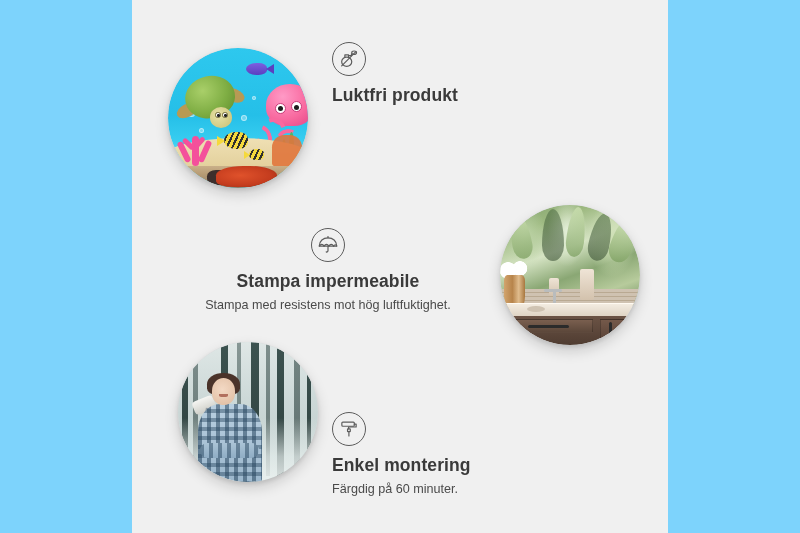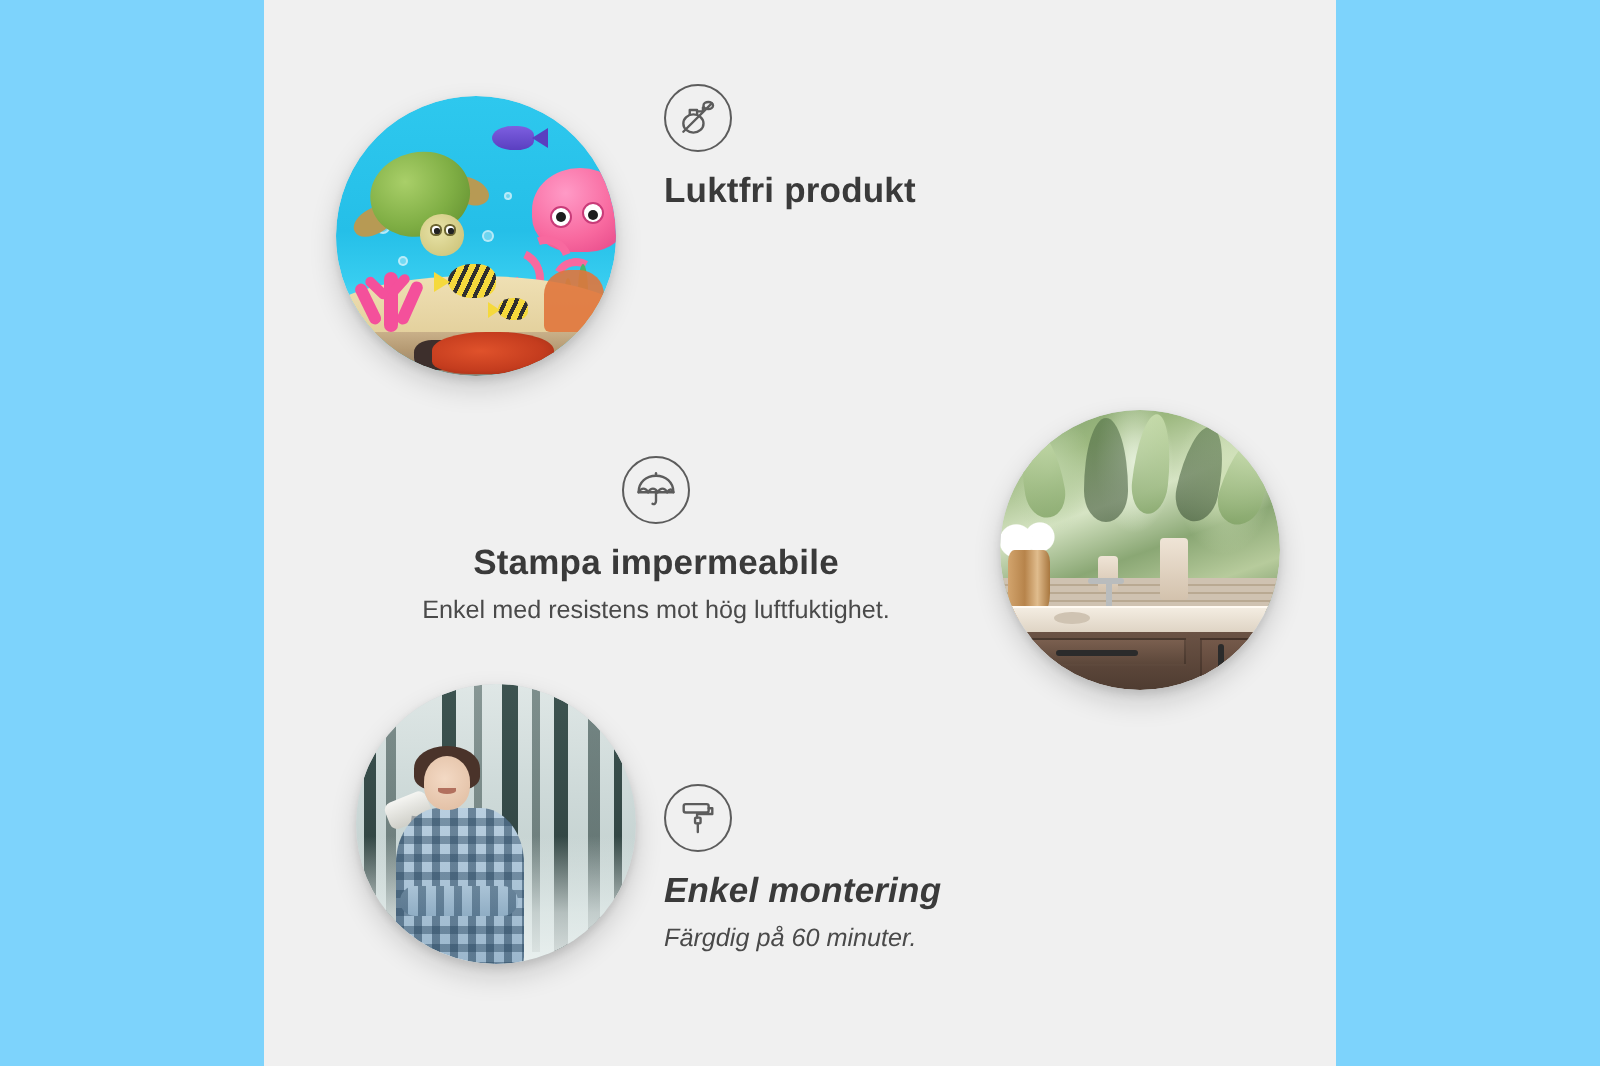--- a/index.html
+++ b/index.html
@@ -259,21 +259,21 @@
   .soap-dish {
     position: absolute; left: 19%; top: 72%; width: 13%; height: 4.5%;
     background: #cfc3b2; border-radius: 50%;
   }
 
   
   
   
   #feature-3 { left: 0; top: 0; width: 800px; height: 533px; }
   #photo-3 { left: 178px; top: 342px; width: 140px; height: 140px; }
-  #text-3  { left: 332px; top: 392px; width: 260px; font-style: italic; }
+  #text-3  { left: 332px; top: 412px; width: 260px; }
 
   .forest {
     position: absolute; inset: 0;
     background: linear-gradient(#dfe7e6 0%, #cdd9d8 40%, #b9c8c6 100%);
   }
   .trunk {
     position: absolute; top: -4%; bottom: 4%;
     background: linear-gradient(#2f4744, #213331);
     opacity: .92;
   }
@@ -448,21 +448,21 @@
           <path d="M2.5 13.2 C2.5 7.6 6.8 4.2 12 4.2 C17.2 4.2 21.5 7.6 21.5 13.2 Z"></path>
           <path d="M2.5 13.2 C4.1 10.6 6.2 10.6 7.7 13.2"></path>
           <path d="M7.7 13.2 C9.3 10.6 11.4 10.6 12.9 13.2"></path>
           <path d="M12.9 13.2 C14.5 10.6 16.6 10.6 18.1 13.2"></path>
           <path d="M18.1 13.2 C19.2 11.4 20.5 11.1 21.5 13.2"></path>
           <path d="M12 4.2 V2.8"></path>
           <path d="M12 13.2 V18 C12 19.4 11 20 10.1 19.5"></path>
         </svg>
       </div>
       <div class="f-title">Stampa impermeabile</div>
-      <div class="f-body">Enkel med resistens mot hög luftfuktighet.</div>
+      <div class="f-body">Stampa med resistens mot hög luftfuktighet.</div>
     </div>
   </div>
 
   <div class="feature" id="feature-3">
 
     <div class="photo" id="photo-3">
       <div class="photo-inner">
         <div class="forest"></div>
 
         <div class="trunk" style="left:3%;width:4%;"></div>

